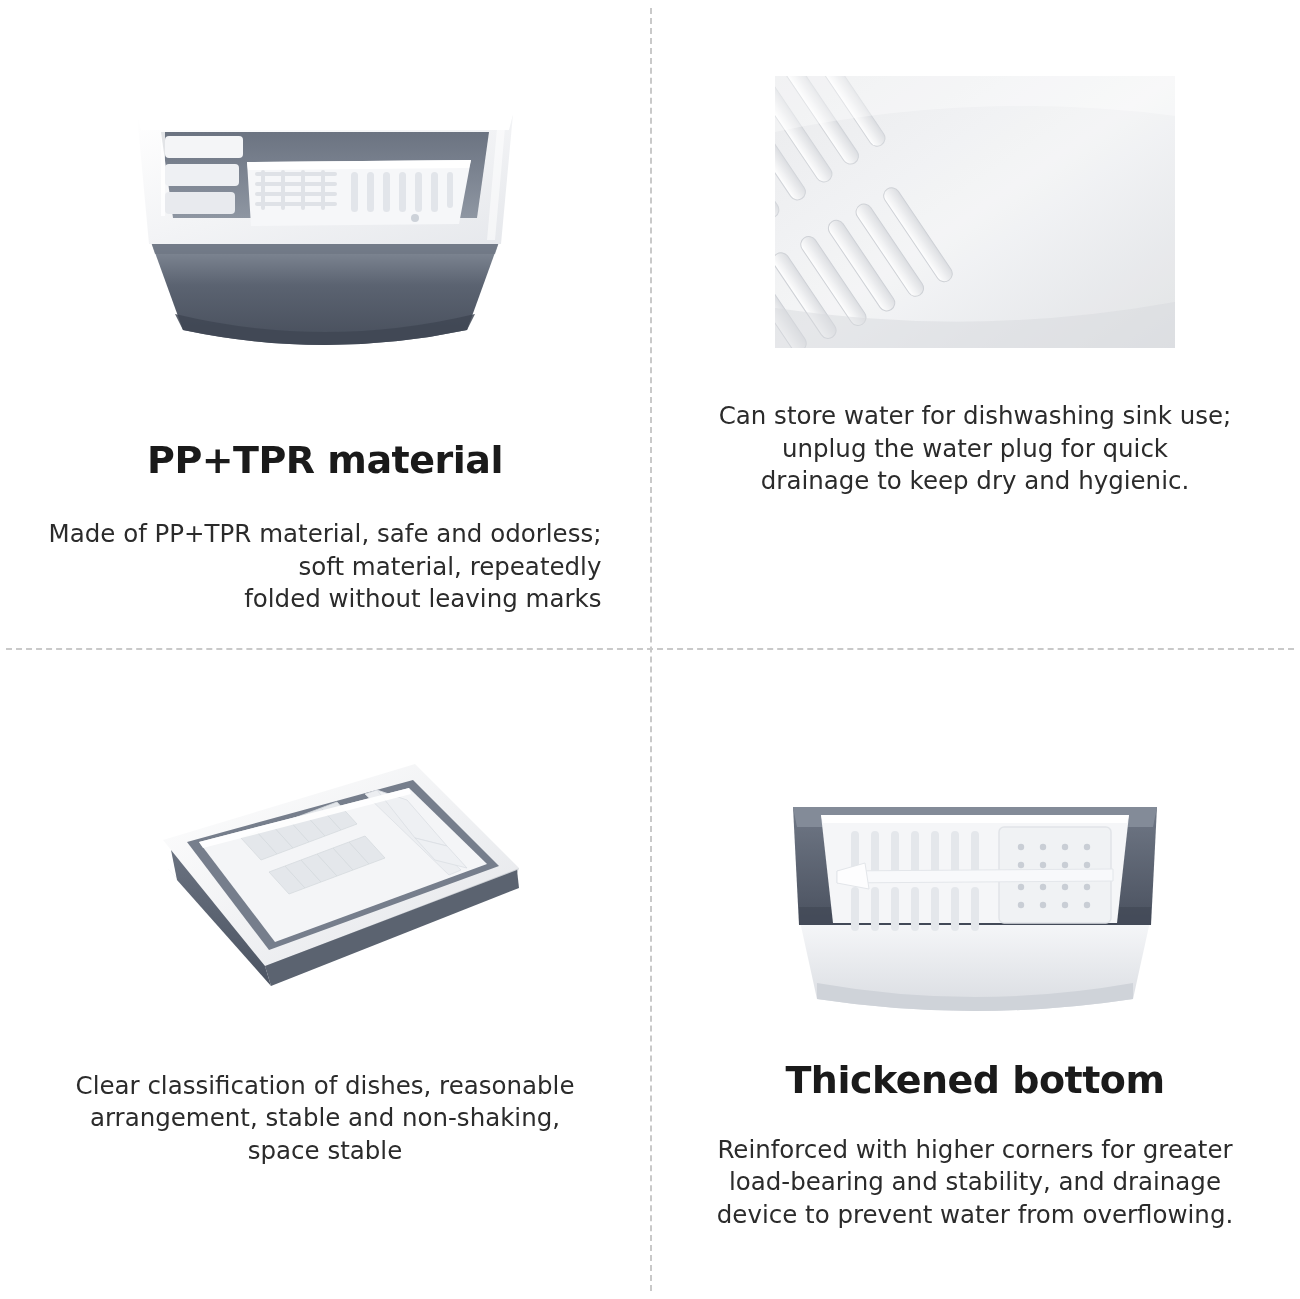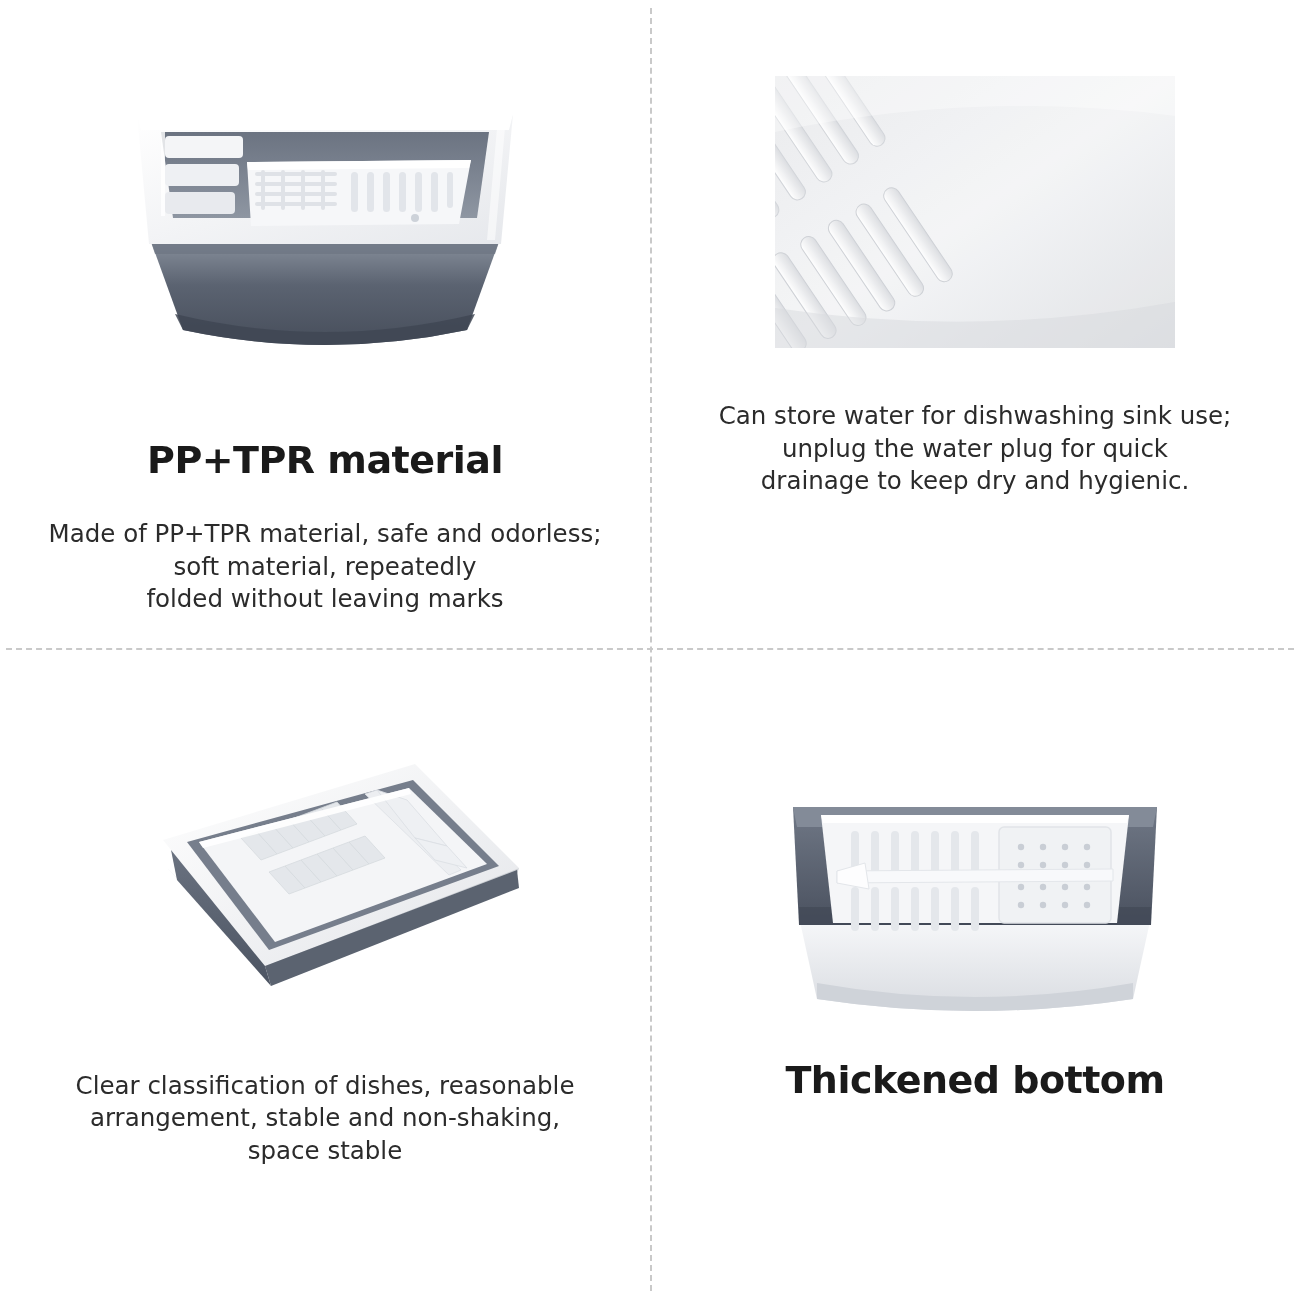--- a/index.html
+++ b/index.html
@@ -158,21 +158,21 @@
           <rect x="206" y="102" width="4" height="40" rx="2"></rect>
         </g>
 
         <circle cx="300" cy="150" r="4" fill="#cdd2d9"></circle>
 
         <path d="M22 46 L398 46 L396 52 L24 52 Z" fill="#ffffff"></path>
         <path d="M382 60 L390 60 L380 172 L372 172 Z" fill="#ffffff" opacity="0.55"></path>
       </svg>
     </div>
     <div class="title">PP+TPR material</div>
-    <div class="desc" style="white-space: pre-line;">Made of PP+TPR material, safe and odorless;
+    <div class="desc" style="white-space: pre-line; text-align: right;">Made of PP+TPR material, safe and odorless;
 soft material, repeatedly
 folded without leaving marks</div>
   </div>
 
   <div class="cell c2">
     <div class="img-wrap">
       <svg width="400" height="272" viewBox="0 0 400 272" aria-hidden="true">
         <defs>
           <linearGradient id="g2bg" x1="0" y1="0" x2="1" y2="1">
             <stop offset="0" stop-color="#e9eaec"></stop>
@@ -347,15 +347,18 @@
             <circle cx="278" cy="194" r="3.2"></circle>
             <circle cx="300" cy="194" r="3.2"></circle>
             <circle cx="322" cy="194" r="3.2"></circle>
         </g>
 
         <path d="M72 160 L348 158 L348 170 L72 172 Z" fill="#f8f9fb" stroke="#e3e6ea" stroke-width="1"></path>
         <path d="M72 160 L100 152 L104 178 L72 172 Z" fill="#fdfdfe" stroke="#e3e6ea" stroke-width="1"></path>
       </svg>
     </div>
     <div class="title">Thickened bottom</div>
+    <div class="desc" style="white-space: pre-line;">Reinforced with higher corners for greater
+load-bearing and stability, and drainage
+device to prevent water from overflowing.</div>
   </div>
 
 </div>
 
 </body></html>

